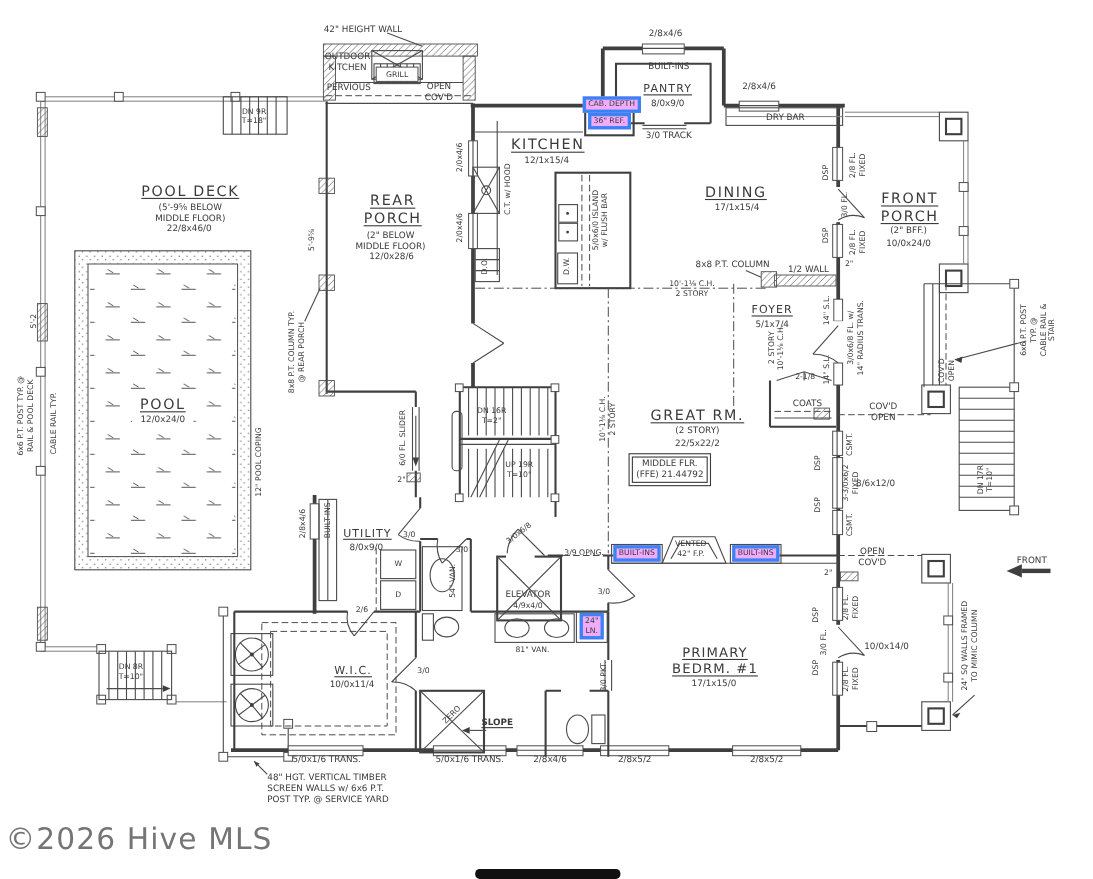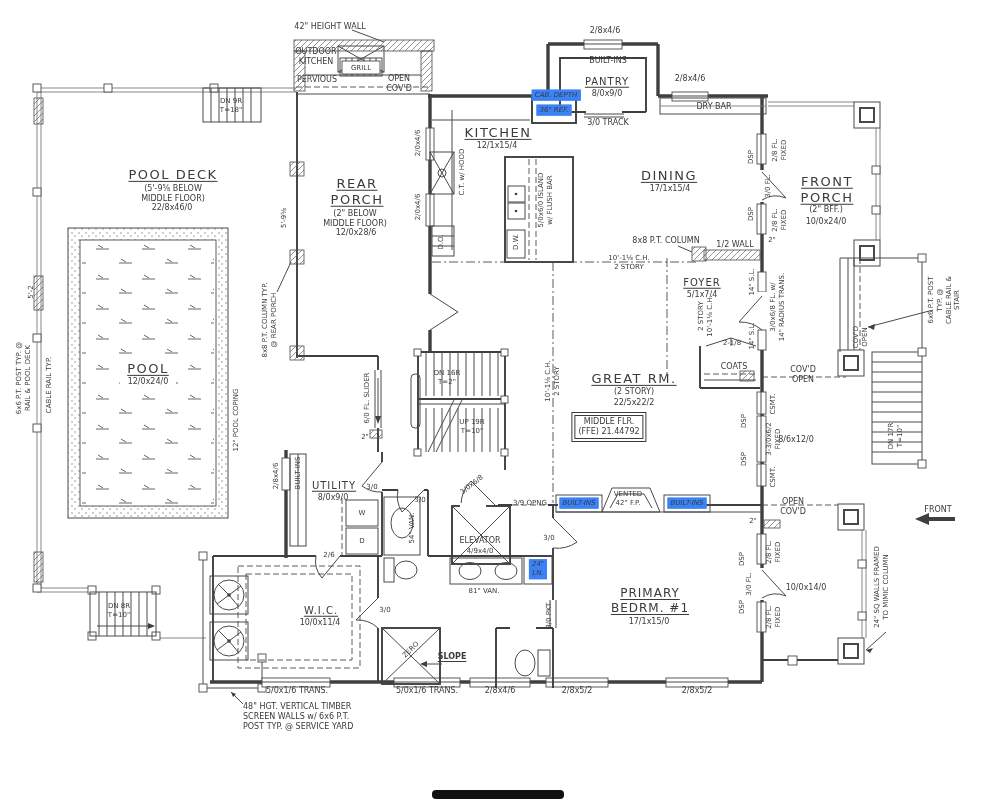--- a/index.html
+++ b/index.html
@@ -11,21 +11,21 @@
   .s7{font-size:7px;}
   .s8{font-size:8px;}
   .v{transform:translate(-50%,-50%) rotate(-90deg);}
   .d38{transform:translate(-50%,-50%) rotate(-38deg);}
   .d45{transform:translate(-50%,-50%) rotate(-45deg);}
   .t{font-size:13px;letter-spacing:1.5px;text-decoration:underline;text-underline-offset:2px;}
   .tm{font-size:10px;letter-spacing:1px;text-decoration:underline;text-underline-offset:2px;}
   .tp{font-size:12px;letter-spacing:1px;text-decoration:underline;text-underline-offset:2px;}
   .ul{text-decoration:underline;text-underline-offset:2px;font-weight:bold;}
   .la{transform:translate(0,-50%);text-align:left;}
-  .bx{border:1px solid #3b82f6;background:#3b82f6;padding:0 2px;font-style:italic;}
+  .bx{border:3px solid #3b82f6;background:#f0abfc;padding:0 2px;}
   .bx2{border:1px solid #3a3a3a;background:#fff;padding:1px 3px;
        box-shadow:0 0 0 2px #fff,0 0 0 3px #3a3a3a;}
   .wm{position:absolute;left:5px;top:748px;font-size:27px;color:#757575;letter-spacing:1px;z-index:4;}
   .bar{position:absolute;left:432px;top:790px;width:132px;height:9px;background:#101010;
        border-radius:4px;z-index:4;}
   
   .w4{stroke:#3f3f3f;stroke-width:3.4;fill:none;}
   .w2{stroke:#3f3f3f;stroke-width:1.9;fill:none;}
   .th{stroke:#4a4a4a;stroke-width:1;fill:none;}
   .t7{stroke:#7c7c7c;stroke-width:0.9;fill:none;}
@@ -538,15 +538,16 @@
 <div class="lb s7" style="left:484px;top:591px">81" VAN.</div>
 <div class="lb s7" style="left:753px;top:521px">2"</div>
 <div class="lb s7 v" style="left:742px;top:559px">DSP</div>
 <div class="lb s7 v" style="left:774px;top:552px">2/8 FL.
 FIXED</div>
 <div class="lb s7 v" style="left:749px;top:584px">3/0 FL.</div>
 <div class="lb s7 v" style="left:742px;top:607px">DSP</div>
 <div class="lb s7 v" style="left:774px;top:617px">2/8 FL.
 FIXED</div>
 
+<div class="wm">©2026 Hive MLS</div>
 <div class="bar"></div>
 
 </div>
 
 </body></html>

